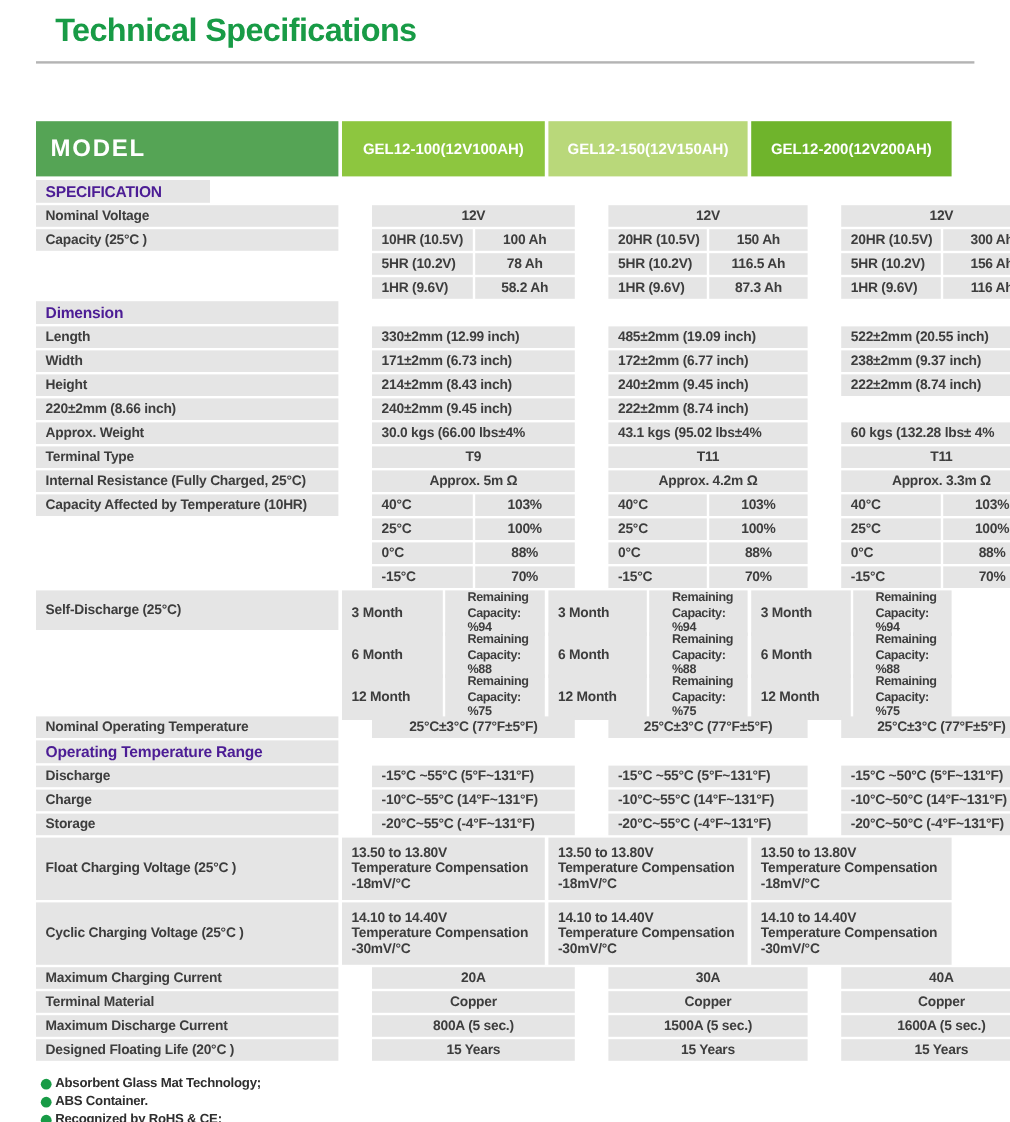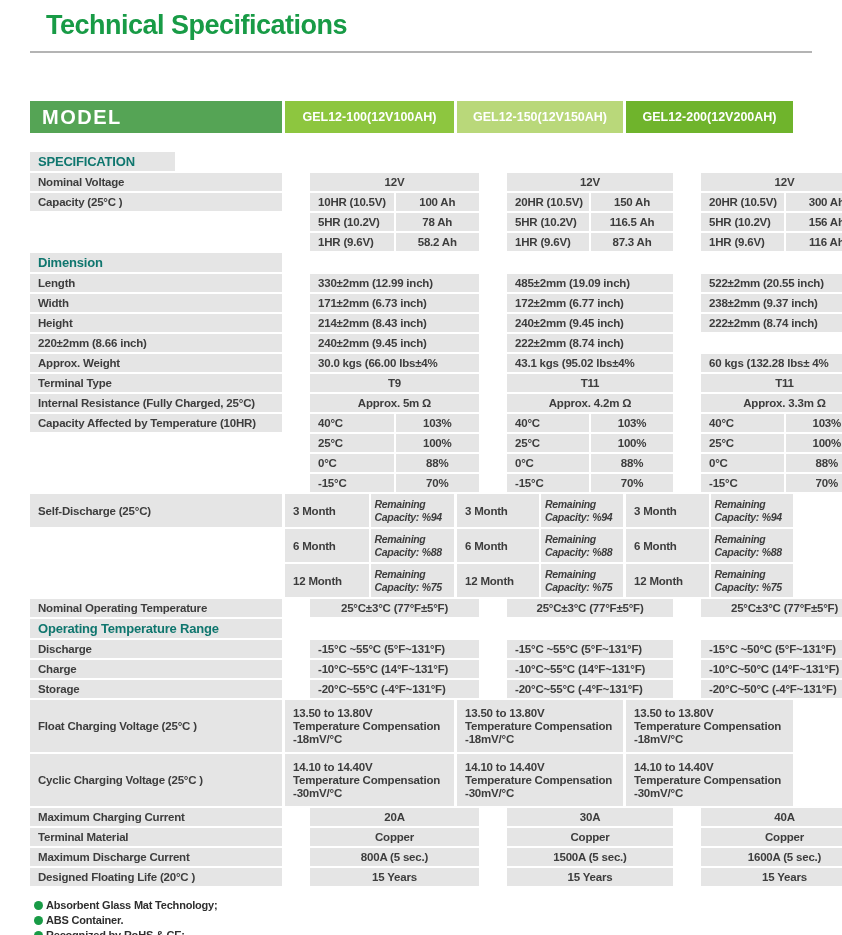--- a/index.html
+++ b/index.html
@@ -3,21 +3,21 @@
 <meta charset="utf-8">
 <style>
   html,body{margin:0;padding:0;background:#ffffff;}
   body{width:842px;height:935px;overflow:hidden;font-family:"Liberation Sans",sans-serif;}
   .page{padding:6px 30px 0 30px;box-sizing:border-box;}
 
   .title{font-size:27px;font-weight:bold;color:#189b46;letter-spacing:-0.5px;margin:4px 0 10px 16px;}
   .divider{border-top:2px solid #b4b4b4;height:0;margin-bottom:48px;}
 
   
-  .model-row{display:grid;grid-template-columns:252px 169px 166px 167px;column-gap:3px;height:32px;margin-bottom:19px;text-align:center;}
+  .model-row{display:grid;grid-template-columns:252px 169px 166px 167px;column-gap:3px;height:46px;margin-bottom:3px;text-align:center;}
   .model-main{background:#55a455;color:#fff;font-size:20px;font-weight:bold;display:flex;align-items:center;padding-left:12px;letter-spacing:1.5px;}
   .model-cell{color:#fff;font-size:12.5px;font-weight:bold;display:flex;align-items:center;justify-content:center;letter-spacing:0;}
 
   
   .trow{display:grid;grid-template-columns:252px 169px 166px 167px;column-gap:3px;margin-bottom:2px;}
   .trow>*{min-height:100%;}
   .h18{height:18px;gap:28px;}
   .h19{height:19px;}
   .h33{height:33px;}
   .h52{height:52px;}
@@ -28,23 +28,23 @@
   .lspacer{background:transparent;}
   .vcell{background:#e5e5e5;display:flex;align-items:center;box-sizing:border-box;}
   .vcell.center{justify-content:center;}
   .vcell.left{padding-left:8px;}
   .vcell.multiline{white-space:pre-line;line-height:13px;padding:4px 0 4px 8px;align-items:center;}
 
   .pair{display:grid;grid-template-columns:1fr 1fr;column-gap:2px;background:transparent;}
   .sub{background:#e5e5e5;display:flex;align-items:center;box-sizing:border-box;}
   .sub.key{padding-left:8px;}
   .sub.val-center{justify-content:center;}
-  .sub.val-left{padding-left:4px;font-size:10.5px;line-height:12.5px;letter-spacing:-0.3px;font-style:italic;}
-
-  .section-label{background:#e5e5e5;color:#0f766e;font-size:13px;font-weight:bold;display:flex;align-items:center;padding-left:8px;box-sizing:border-box;letter-spacing:-0.2px;}
+  .sub.val-left{padding-left:19px;font-size:10.5px;line-height:12.5px;letter-spacing:-0.3px;}
+
+  .section-label{background:#e5e5e5;color:#4c1d95;font-size:13px;font-weight:bold;display:flex;align-items:center;padding-left:8px;box-sizing:border-box;letter-spacing:-0.2px;}
   .section-label.short{width:145px;}
 
   
   .notes{margin-top:12px;padding-left:4px;}
   .note{display:flex;align-items:center;font-size:11px;font-weight:bold;color:#2e2e2e;line-height:15px;letter-spacing:-0.2px;}
   .dot{width:9px;height:9px;border-radius:50%;background:#189b46;display:inline-block;margin-right:3px;flex:0 0 auto;}
 </style>
 </head>
 <body>
 

